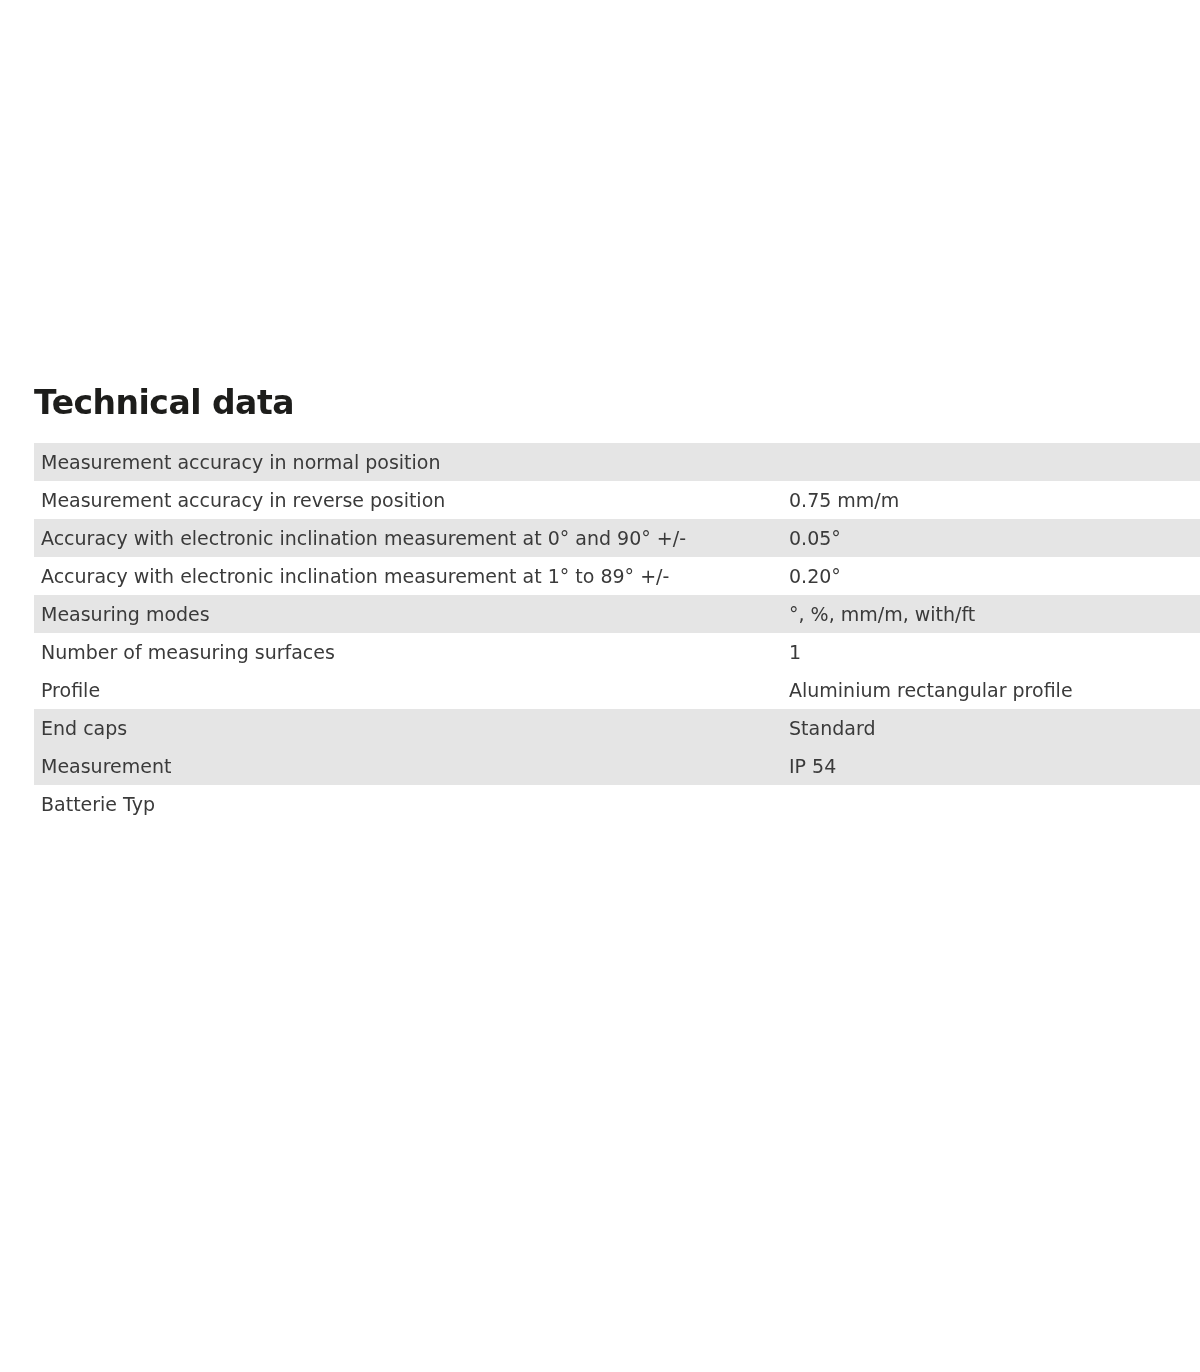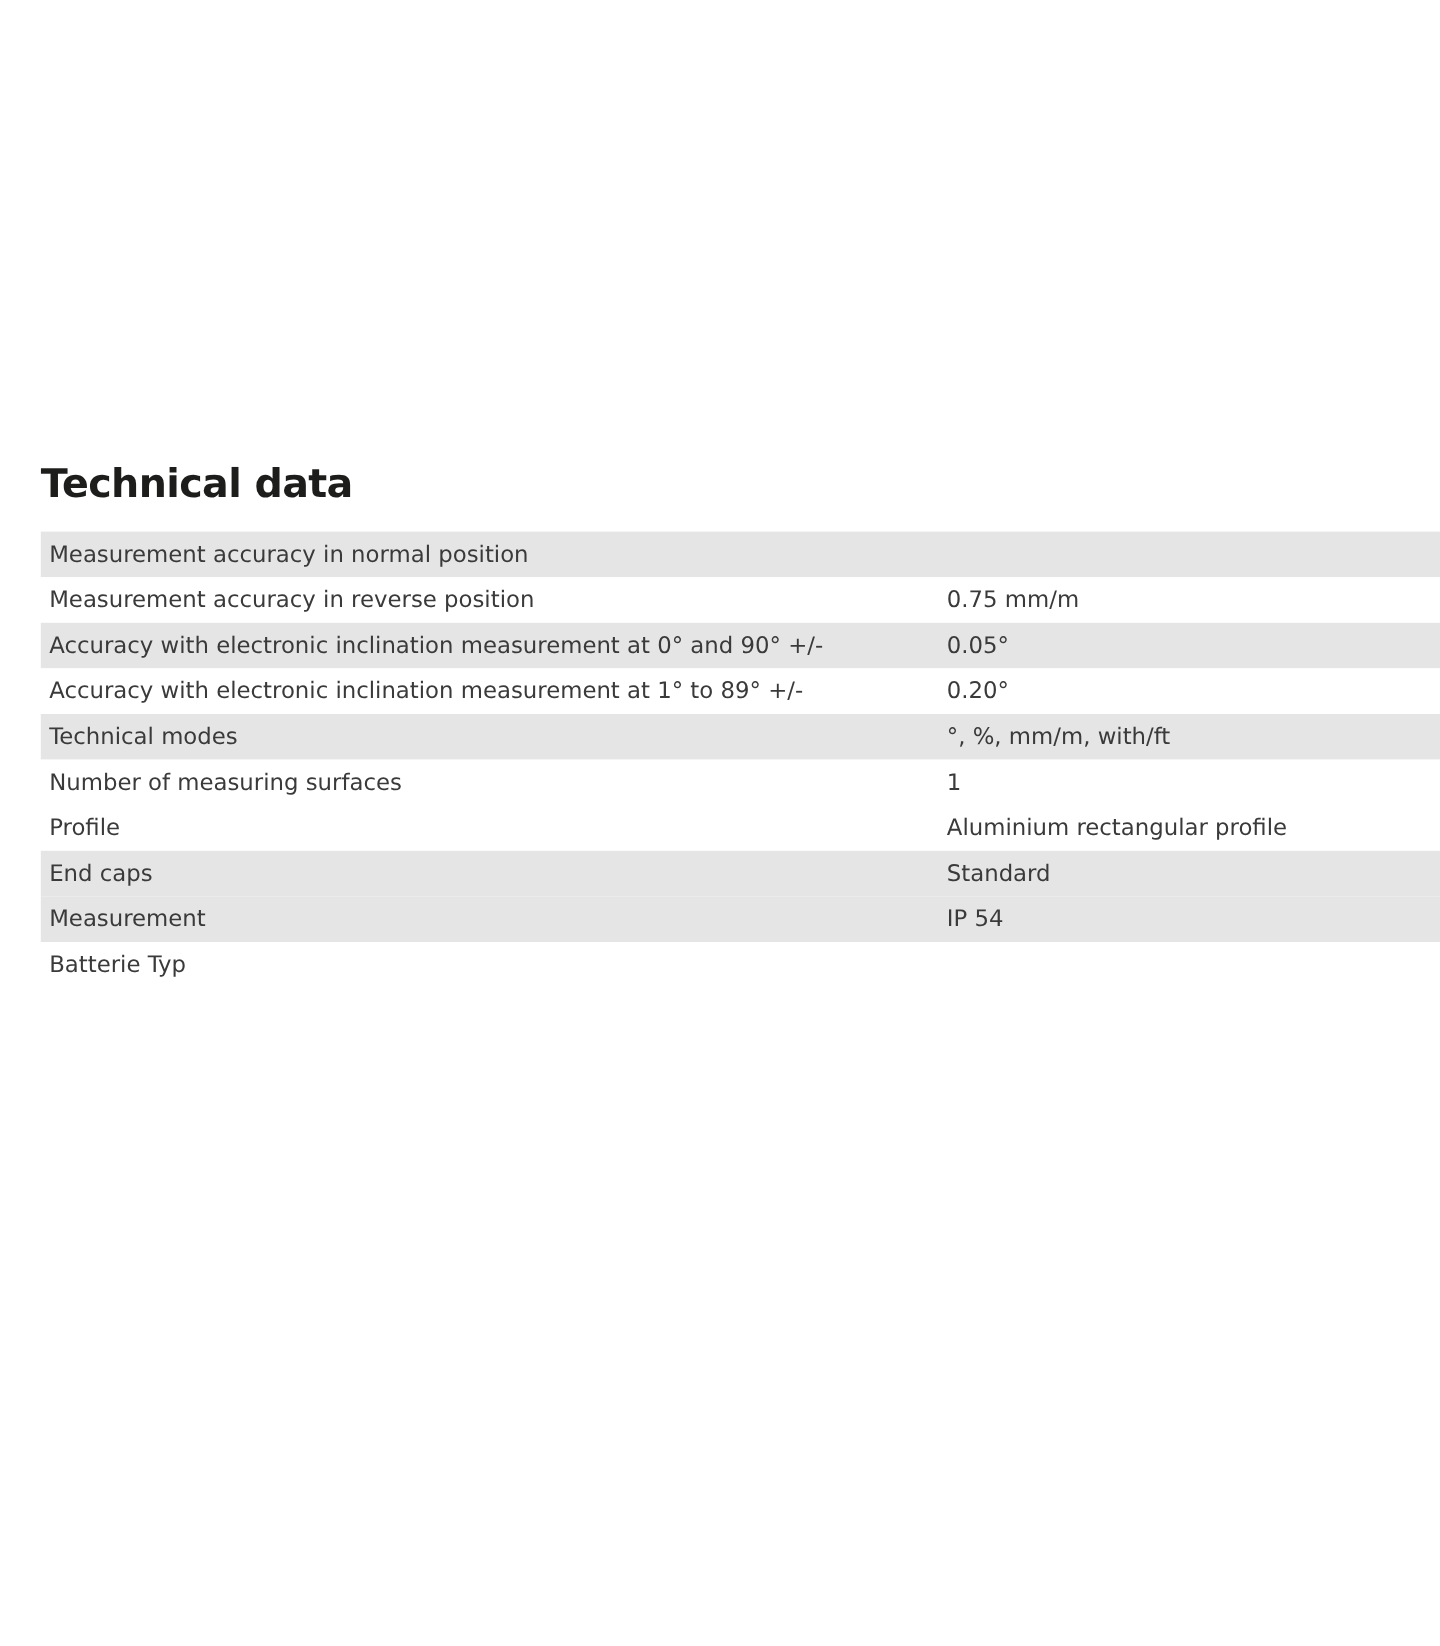--- a/index.html
+++ b/index.html
@@ -77,21 +77,21 @@
       <div class="spec-label">Accuracy with electronic inclination measurement at 0° and 90° +/-</div>
       <div class="spec-value">0.05°</div>
     </div>
 
     <div class="spec-row">
       <div class="spec-label">Accuracy with electronic inclination measurement at 1° to 89° +/-</div>
       <div class="spec-value">0.20°</div>
     </div>
 
     <div class="spec-row shaded">
-      <div class="spec-label">Technical modes</div>
+      <div class="spec-label">Measuring modes</div>
       <div class="spec-value">°, %, mm/m, with/ft</div>
     </div>
 
     <div class="spec-row">
       <div class="spec-label">Number of measuring surfaces</div>
       <div class="spec-value">1</div>
     </div>
 
     <div class="spec-row">
       <div class="spec-label">Profile</div>

